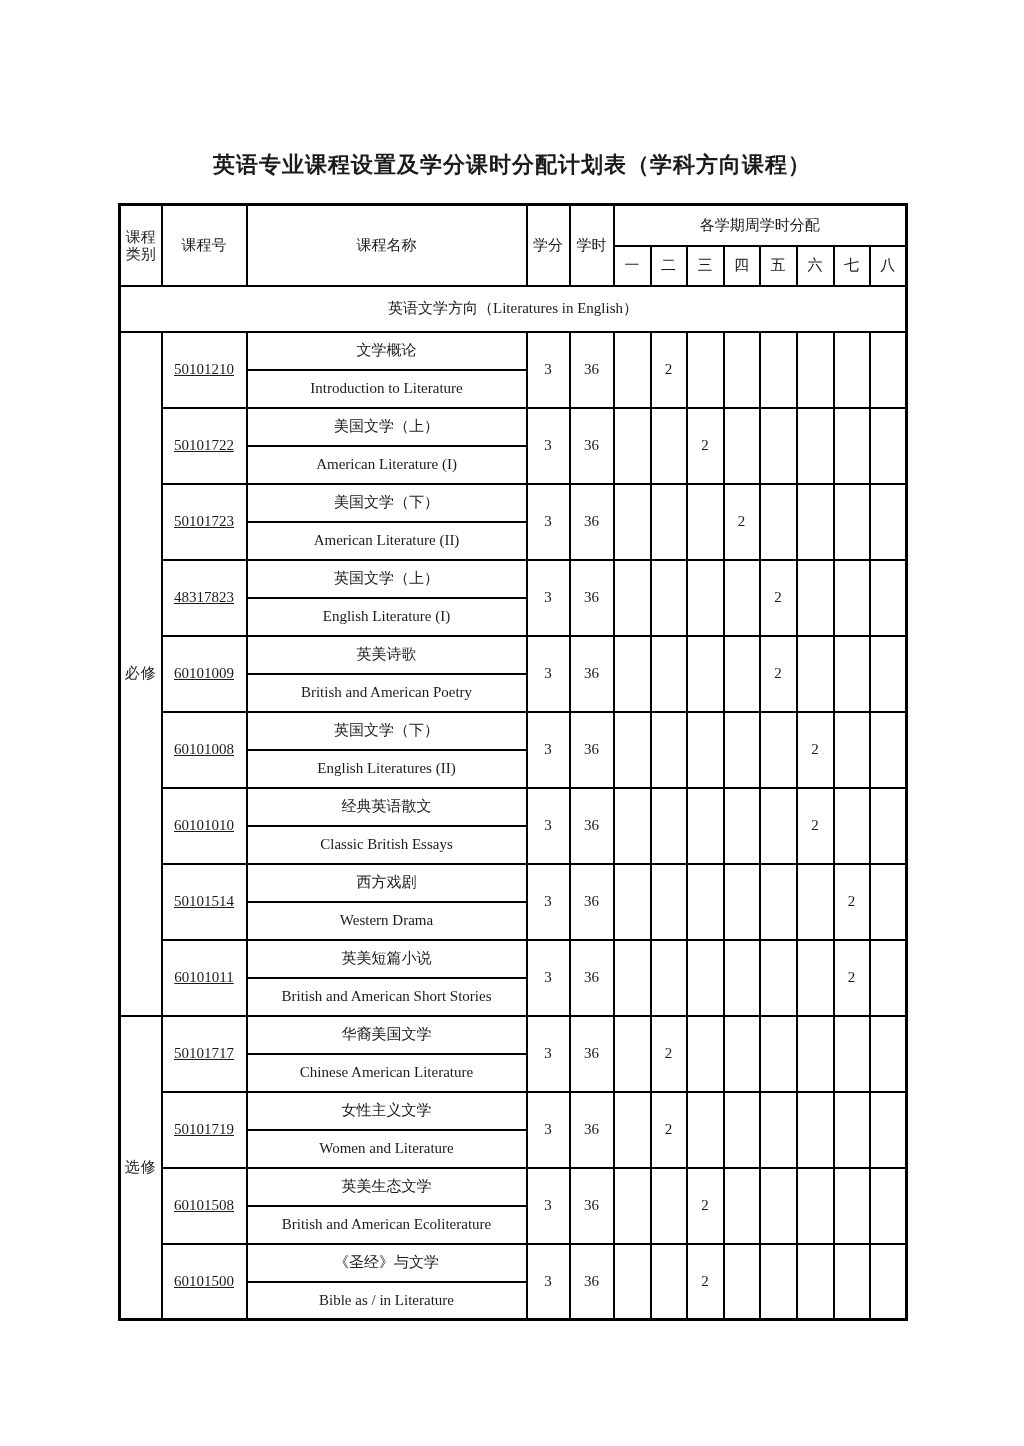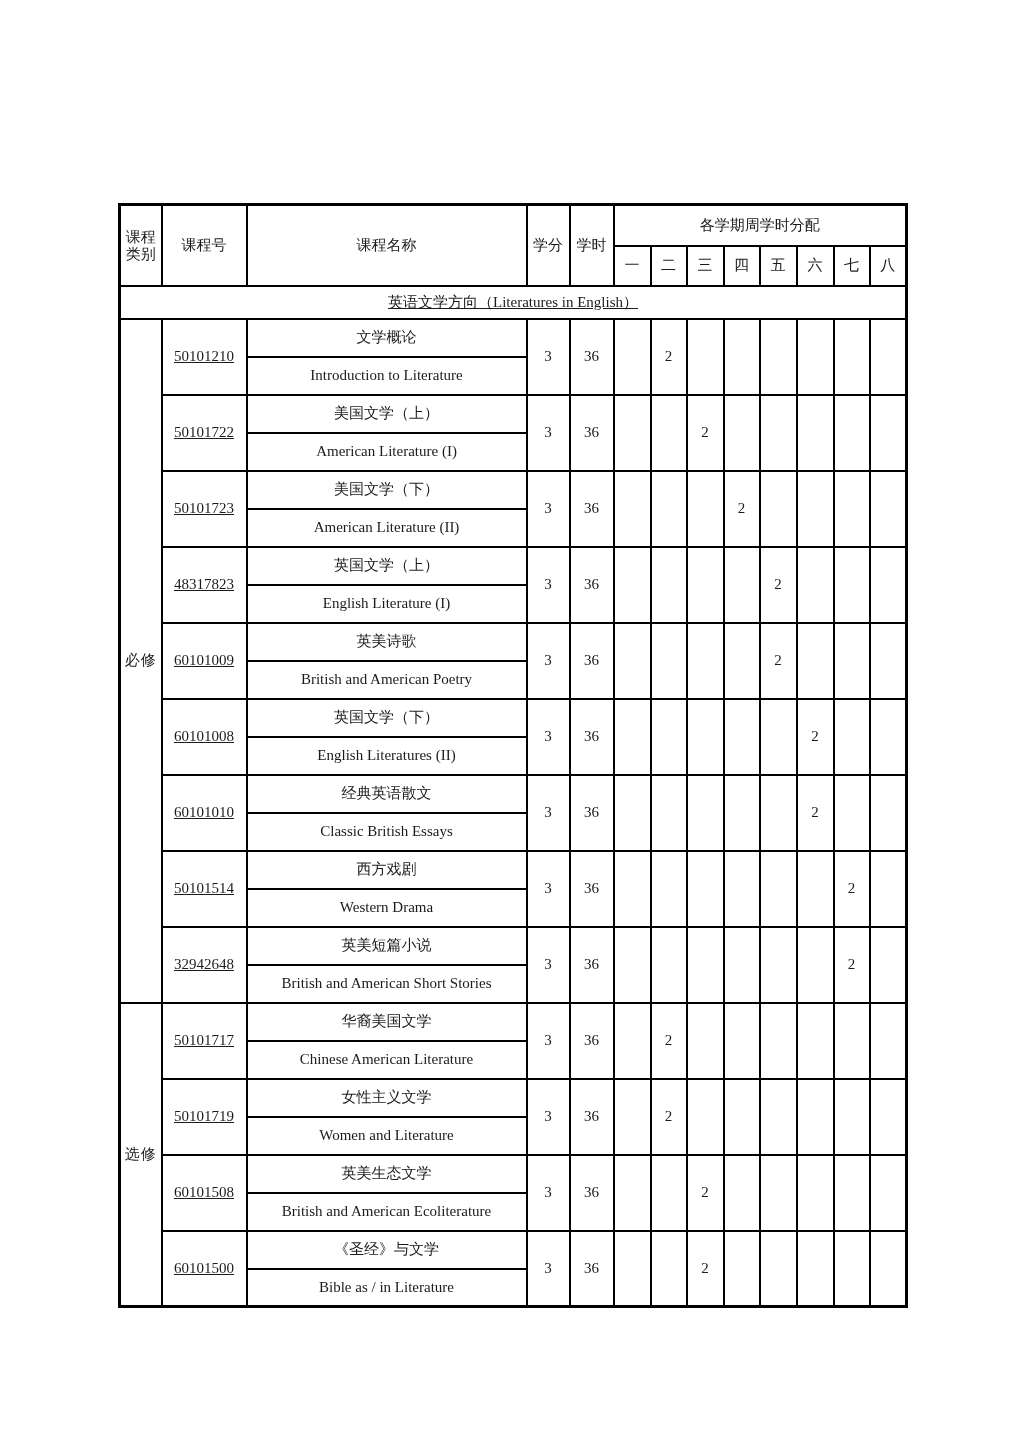--- a/index.html
+++ b/index.html
@@ -34,21 +34,21 @@
     padding: 0;
     text-align: center;
     vertical-align: middle;
     font-size: 15px;
     overflow: hidden;
   }
 
   
   tr.head-row-1 { height: 41px; }
   tr.head-row-2 { height: 40px; }
-  tr.section-row { height: 33px; text-decoration: underline; }
+  tr.section-row { height: 46px; }
   td.hdr {
     font-family: "Liberation Sans", "DejaVu Sans", sans-serif;
     font-size: 16px;
   }
   td.hdr-category { word-break: break-all; line-height: 1.15; padding: 2px; }
   td.section-cell {
     font-size: 16px;
     font-family: "Liberation Serif", "DejaVu Serif", serif;
   }
 
@@ -64,20 +64,21 @@
   td.name-cn    { font-size: 16px; margin-left: 32px; }
   td.name-en    { font-size: 15px; }
   td.num-cell   { font-size: 15px; }
   td.sem-cell   { font-size: 15px; }
 </style>
 </head>
 <body>
 
 <div class="sheet">
 
+  <div class="doc-title">英语专业课程设置及学分课时分配计划表（学科方向课程）</div>
 
   <table class="course-table">
     <colgroup>
       <col style="width:42px">
       <col style="width:85px">
       <col style="width:280px">
       <col style="width:43px">
       <col style="width:44px">
       <col style="width:37px">
         <col style="width:36px">
@@ -243,21 +244,21 @@
           <td class="sem-cell" rowspan="2"></td>
           <td class="sem-cell" rowspan="2"></td>
           <td class="sem-cell" rowspan="2"></td>
           <td class="sem-cell" rowspan="2">2</td>
           <td class="sem-cell" rowspan="2"></td>
         </tr>
         <tr class="half-row">
           <td class="name-cell name-en">Western Drama</td>
         </tr>
         <tr class="half-row">
-          <td class="no-cell" rowspan="2">32942648</td>
+          <td class="no-cell" rowspan="2">60101011</td>
           <td class="name-cell name-cn">英美短篇小说</td>
           <td class="num-cell" rowspan="2">3</td>
           <td class="num-cell" rowspan="2">36</td>
           <td class="sem-cell" rowspan="2"></td>
           <td class="sem-cell" rowspan="2"></td>
           <td class="sem-cell" rowspan="2"></td>
           <td class="sem-cell" rowspan="2"></td>
           <td class="sem-cell" rowspan="2"></td>
           <td class="sem-cell" rowspan="2"></td>
           <td class="sem-cell" rowspan="2">2</td>

